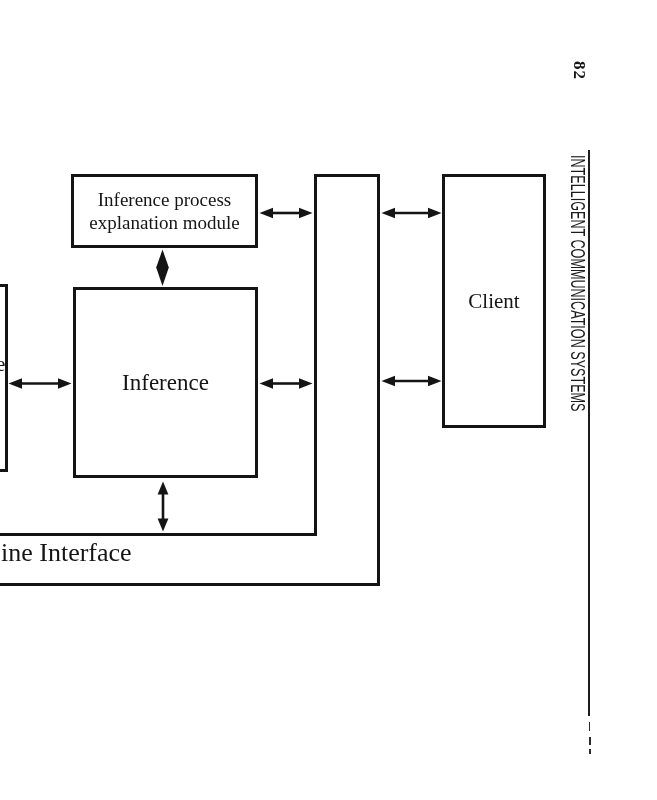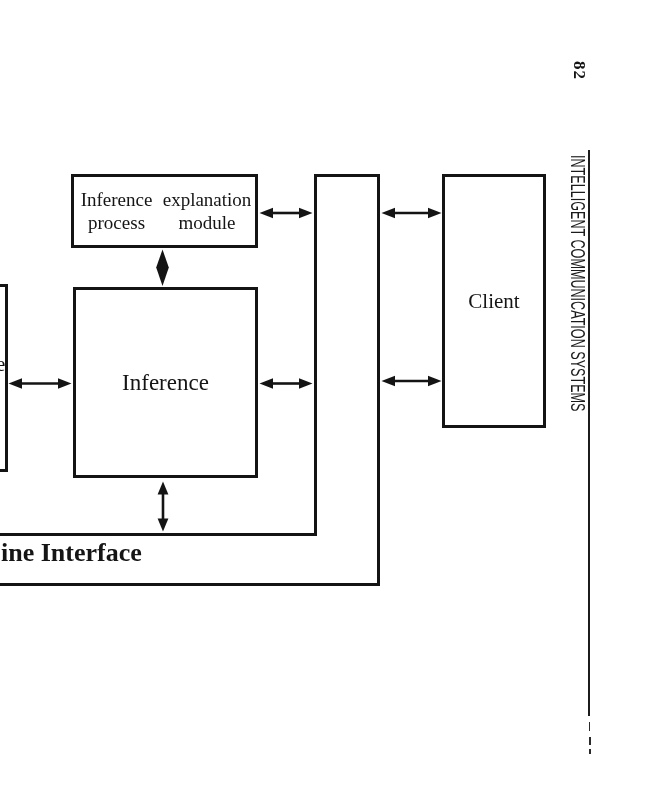--- a/index.html
+++ b/index.html
@@ -12,21 +12,21 @@
     overflow: hidden;
   }
   .page { position: absolute; left: 0; top: 0; width: 657px; height: 800px; }
 
   .dbox {
     position: absolute;
     border: 3px solid #141414;
     box-sizing: border-box;
     background: #ffffff;
     display: flex;
-    flex-direction: row;
+    flex-direction: column;
     align-items: center;
     justify-content: center;
     text-align: center;
   }
   .expl-box   { left: 71px;  top: 174px; width: 187px; height: 74px;
                 font-size: 19px; line-height: 23px; }
   .inf-box    { left: 73px;  top: 287px; width: 185px; height: 191px;
                 font-size: 23px; }
   .client-box { left: 442px; top: 174px; width: 104px;  height: 254px;
                 font-size: 21px; }
@@ -37,21 +37,21 @@
     font-size: 21px; line-height: 21px;
   }
 
   .svg-layer { position: absolute; left: 0; top: 0; }
   .cline { stroke: #141414; stroke-width: 3; }
   .shaft { stroke: #141414; stroke-width: 2.6; }
   .head  { fill: #141414; stroke: none; }
 
   .interface-label {
     position: absolute; left: 1px; top: 538px;
-    font-size: 26px; line-height: 30px; white-space: nowrap; font-weight: bold;
+    font-size: 26px; line-height: 30px; white-space: nowrap;
   }
 
   .header-rule {
     position: absolute; left: 588px; top: 150px;
     width: 2px; height: 566px; background: #1c1c1c;
   }
   .rule-dash { position: absolute; width: 1.5px; background: #2a2a2a; }
   .dash1 { left: 588.5px; top: 722px; height: 9px; }
   .dash2 { left: 589px;   top: 737px; height: 8px; }
   .dash3 { left: 589px;   top: 749px; height: 5px; }

